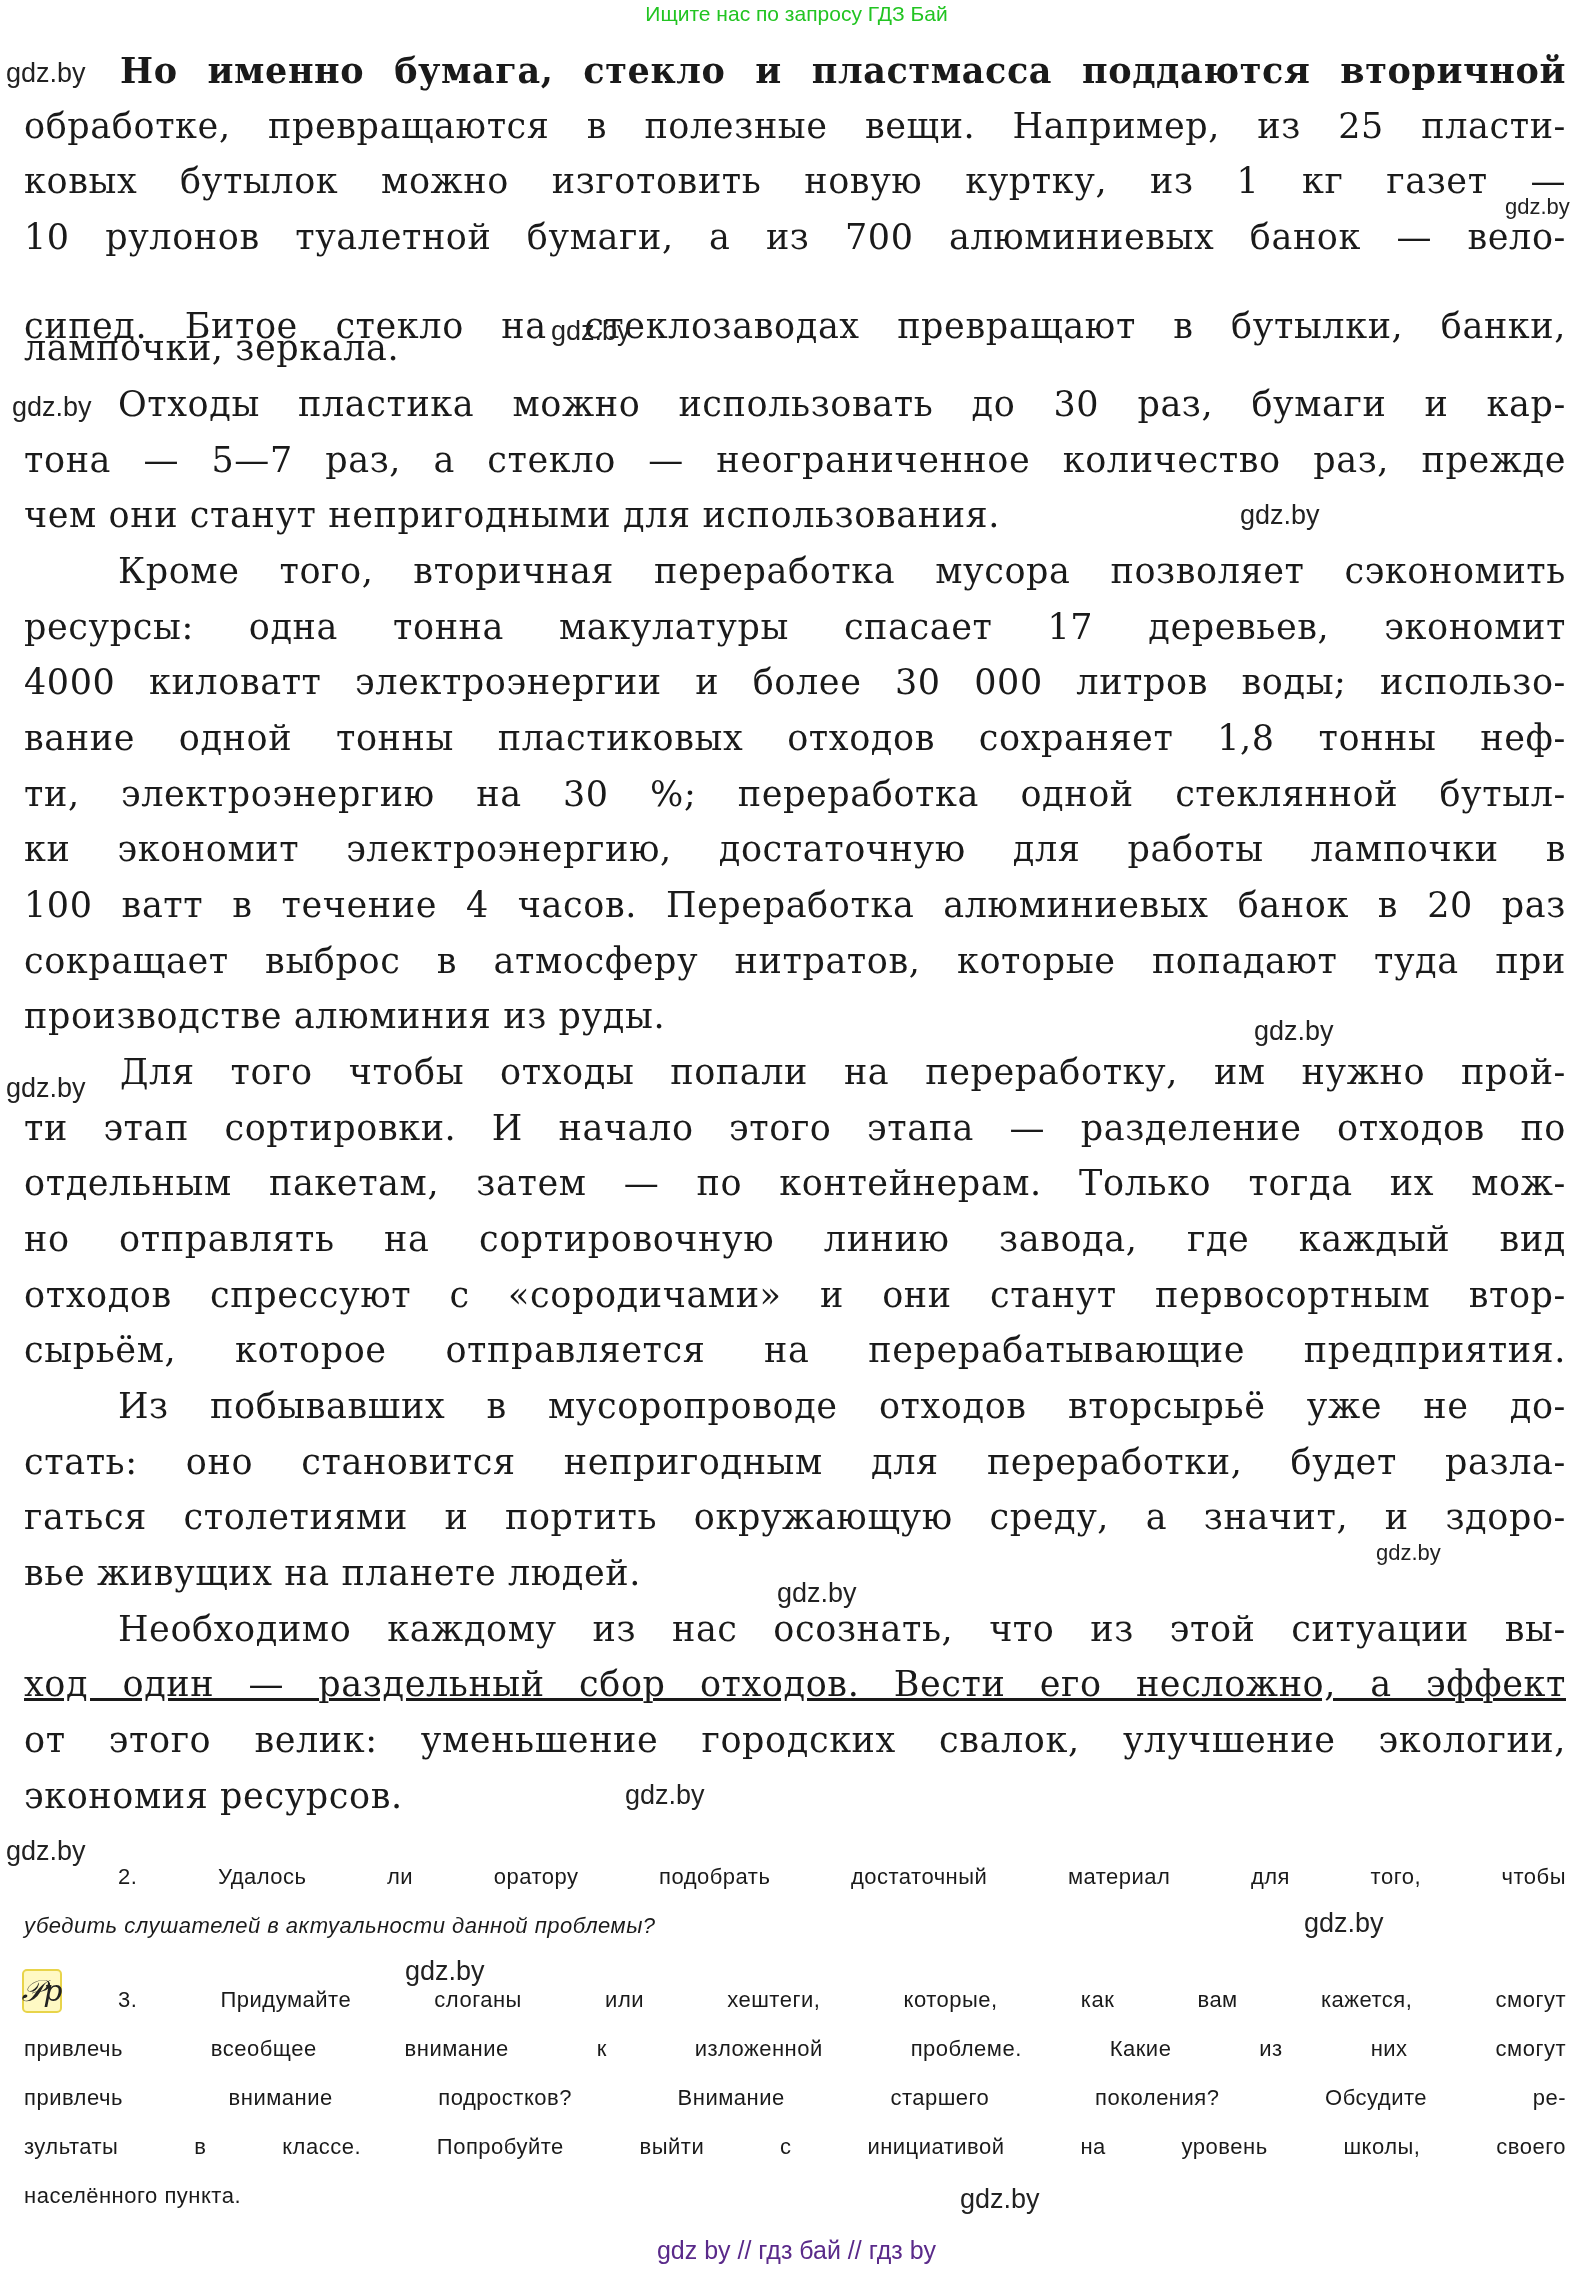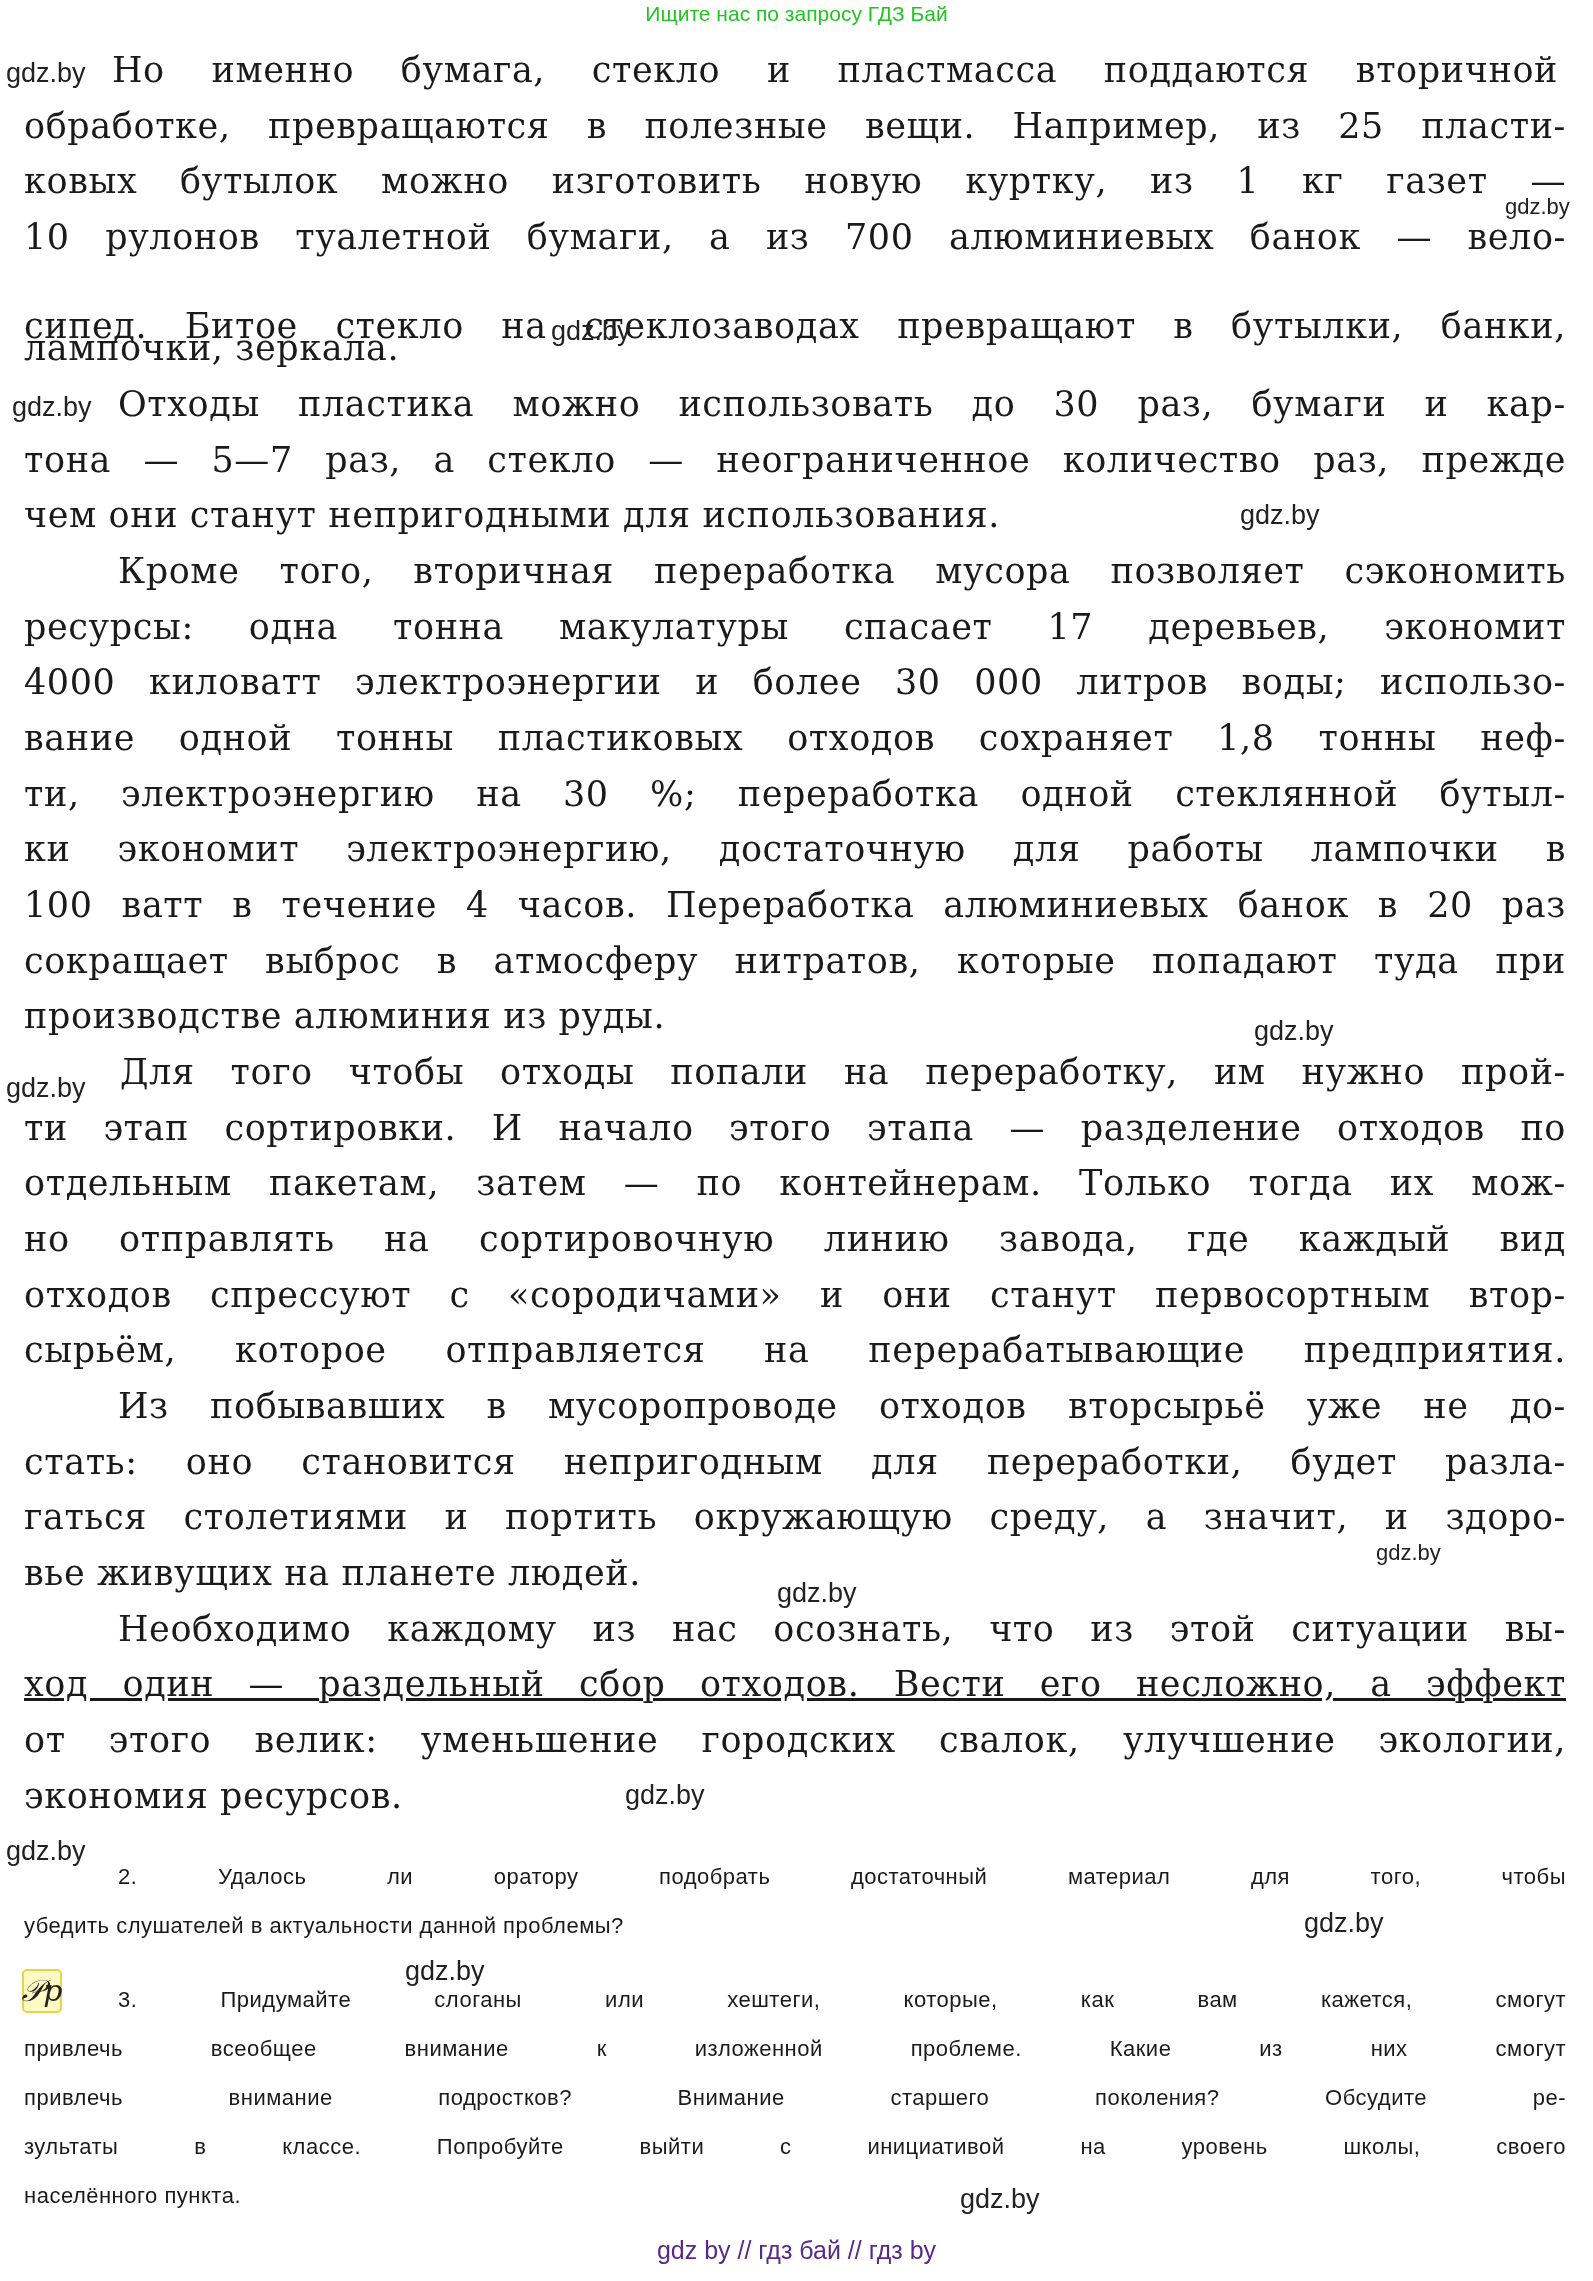--- a/index.html
+++ b/index.html
@@ -23,21 +23,21 @@
     font-family:"DejaVu Serif", serif; font-style:italic; font-size:30px; color:#222;
     display:flex; align-items:center; justify-content:center; box-sizing:border-box; }
   .footer { position:absolute; top:2236px; left:0; width:1593px; text-align:center;
     font-family:"Liberation Sans", sans-serif; font-size:25px; color:#5a2a8a; }
 </style>
 </head>
 <body>
 
 <div class="top-banner">Ищите нас по запросу ГДЗ Бай</div>
 
-<div class="line" style="top:50px; left:112px; width:1446px;">Но именно бумага, стекло и пластмасса поддаются вторичной</div>
+<div class="line" style="top:50px; left:120px; width:1446px;font-weight:bold;">Но именно бумага, стекло и пластмасса поддаются вторичной</div>
 <div class="line" style="top:106px;">обработке, превращаются в полезные вещи. Например, из 25 пласти-</div>
 <div class="line" style="top:161px;">ковых бутылок можно изготовить новую куртку, из 1 кг газет —</div>
 <div class="line" style="top:217px;">10 рулонов туалетной бумаги, а из 700 алюминиевых банок — вело-</div>
 <div class="line" style="top:273px;margin-top:33px;">сипед. Битое стекло на стеклозаводах превращают в бутылки, банки,</div>
 <div class="line last" style="top:328px;">лампочки, зеркала.</div>
 
 <div class="line" style="top:384px; left:118px; width:1448px;">Отходы пластика можно использовать до 30 раз, бумаги и кар-</div>
 <div class="line" style="top:440px;">тона — 5—7 раз, а стекло — неограниченное количество раз, прежде</div>
 <div class="line last" style="top:495px;">чем они станут непригодными для использования.</div>
 
@@ -62,21 +62,21 @@
 <div class="line" style="top:1442px;">стать: оно становится непригодным для переработки, будет разла-</div>
 <div class="line" style="top:1497px;">гаться столетиями и портить окружающую среду, а значит, и здоро-</div>
 <div class="line last" style="top:1553px;">вье живущих на планете людей.</div>
 
 <div class="line indent" style="top:1609px;">Необходимо каждому из нас осознать, что из этой ситуации вы-</div>
 <div class="line" style="top:1664px;text-decoration:underline;">ход один — раздельный сбор отходов. Вести его несложно, а эффект</div>
 <div class="line" style="top:1720px;">от этого велик: уменьшение городских свалок, улучшение экологии,</div>
 <div class="line last" style="top:1776px;">экономия ресурсов.</div>
 
 <div class="sline indent" style="top:1864px;">2. Удалось ли оратору подобрать достаточный материал для того, чтобы</div>
-<div class="sline last" style="top:1913px;">убедить слушателей в актуальности данной проблемы?</div>
+<div class="sline last" style="top:1913px;font-style:italic;">убедить слушателей в актуальности данной проблемы?</div>
 
 <div class="pp-icon">𝒫p</div>
 <div class="sline indent" style="top:1987px;">3. Придумайте слоганы или хештеги, которые, как вам кажется, смогут</div>
 <div class="sline" style="top:2036px;">привлечь всеобщее внимание к изложенной проблеме. Какие из них смогут</div>
 <div class="sline" style="top:2085px;">привлечь внимание подростков? Внимание старшего поколения? Обсудите ре-</div>
 <div class="sline" style="top:2134px;">зультаты в классе. Попробуйте выйти с инициативой на уровень школы, своего</div>
 <div class="sline last" style="top:2183px;">населённого пункта.</div>
 
 <div class="wm" style="left:6px; top:58px;">gdz.by</div>
 <div class="wm small" style="left:1505px; top:194px;">gdz.by</div>

